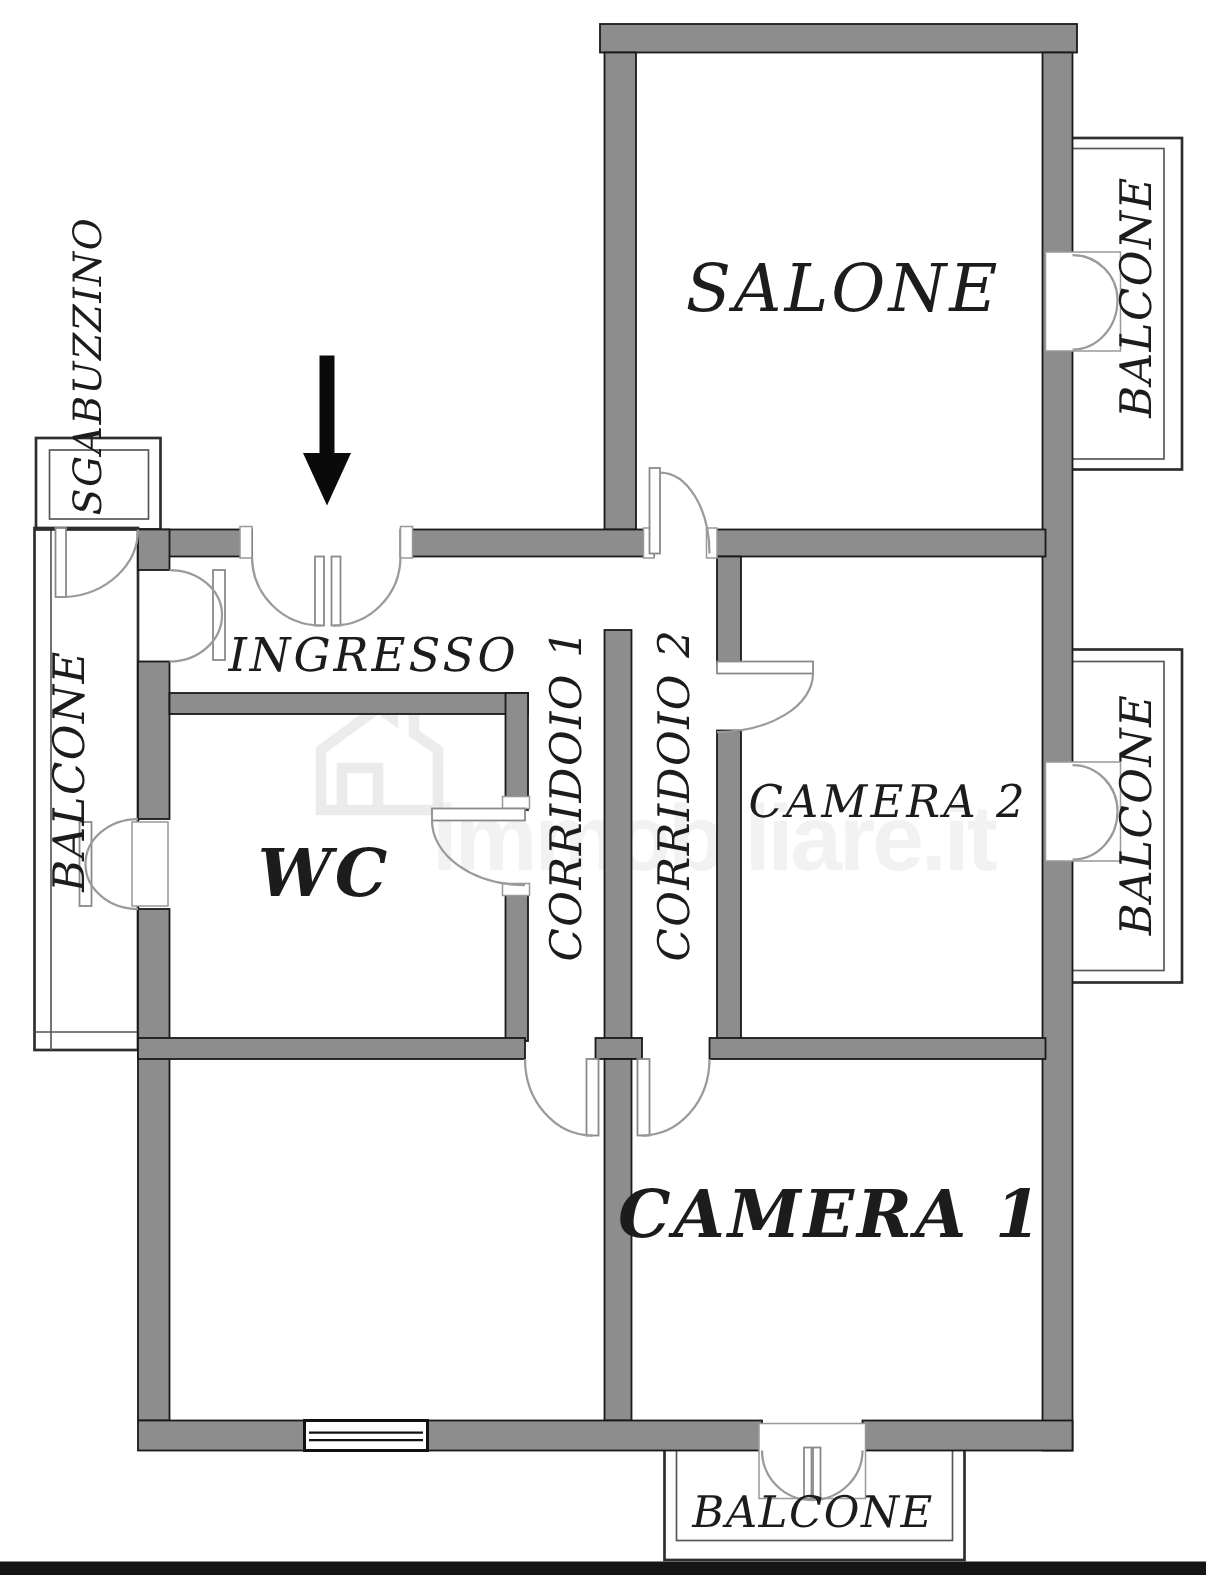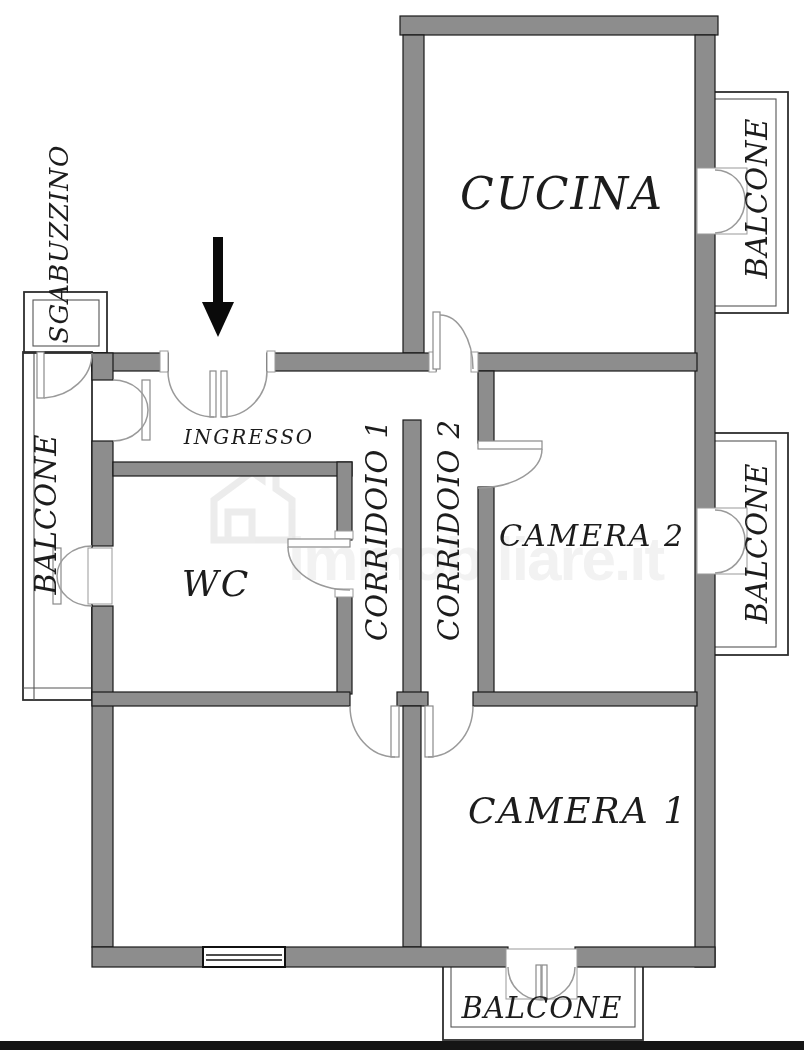--- a/index.html
+++ b/index.html
@@ -3,23 +3,23 @@
 <meta charset="utf-8">
 <style>
   html,body{margin:0;padding:0;background:#ffffff;}
   #stage{position:relative;width:804px;height:1050px;background:#ffffff;overflow:hidden;
          font-family:"DejaVu Serif", serif;}
   #planSvg{position:absolute;left:0;top:0;}
   .room-label{position:absolute;transform:translate(-50%,-50%);font-style:italic;
               color:#1c1c1c;white-space:nowrap;letter-spacing:2px;z-index:5;}
   .room-label.rot{transform:translate(-50%,-50%) rotate(-90deg);}
   .lbl-salone{font-size:44px;}
-  .lbl-big{font-size:36px;}
+  .lbl-big{font-size:44px;font-weight:bold;}
   .lbl-camera2{font-size:30px;}
-  .lbl-ingresso{font-size:20px;}
+  .lbl-ingresso{font-size:31px;}
   .lbl-corr{font-size:29px;letter-spacing:1px;}
   .lbl-balc{font-size:29px;letter-spacing:1px;}
   .lbl-sgab{font-size:26px;letter-spacing:1px;}
   .wall{fill:#8d8d8d;stroke:#1a1a1a;stroke-width:1.2;}
   .thin{fill:none;stroke:#2e2e2e;stroke-width:1.8;}
   .thin2{fill:none;stroke:#555;stroke-width:1.1;}
   .leaf{fill:#ffffff;stroke:#8a8a8a;stroke-width:1.2;}
   .arc{fill:none;stroke:#9a9a9a;stroke-width:1.5;}
   .jamb{fill:#ffffff;stroke:#999;stroke-width:1;}
   .wm-text{font-family:"Liberation Sans",sans-serif;font-weight:bold;
@@ -168,34 +168,34 @@
     </g>
 
     <g>
       <rect x="213" y="237" width="10" height="70" fill="#0a0a0a"></rect>
       <polygon points="202,302 234,302 218,337" fill="#0a0a0a"></polygon>
     </g>
 
     <rect x="0" y="1041" width="804" height="9" fill="#151515"></rect>
   </svg>
 
-  <div class="room-label lbl-salone" style="left:562px;top:193px;">CUCINA</div>
+  <div class="room-label lbl-salone" style="left:562px;top:193px;">SALONE</div>
 
   <div class="room-label lbl-ingresso" style="left:249px;top:437px;">INGRESSO</div>
 
   <div class="room-label lbl-big" style="left:216px;top:583px;">WC</div>
 
   <div class="room-label rot lbl-corr" style="left:377px;top:530px;">CORRIDOIO 1</div>
 
   <div class="room-label rot lbl-corr" style="left:449px;top:530px;">CORRIDOIO 2</div>
 
   <div class="room-label lbl-camera2" style="left:592px;top:535px;">CAMERA 2</div>
 
 
-  <div class="room-label lbl-big" style="left:554px;top:810px;margin-left:24px;">CAMERA 1</div>
+  <div class="room-label lbl-big" style="left:554px;top:810px;">CAMERA 1</div>
 
   <div class="room-label rot lbl-sgab" style="left:59px;top:244px;">SGABUZZINO</div>
 
   <div class="room-label rot lbl-balc" style="left:46px;top:514px;">BALCONE</div>
 
   <div class="room-label rot lbl-balc" style="left:757px;top:198px;">BALCONE</div>
 
   <div class="room-label rot lbl-balc" style="left:757px;top:543px;">BALCONE</div>
 
   <div class="room-label lbl-balc" style="left:542px;top:1008px;">BALCONE</div>

